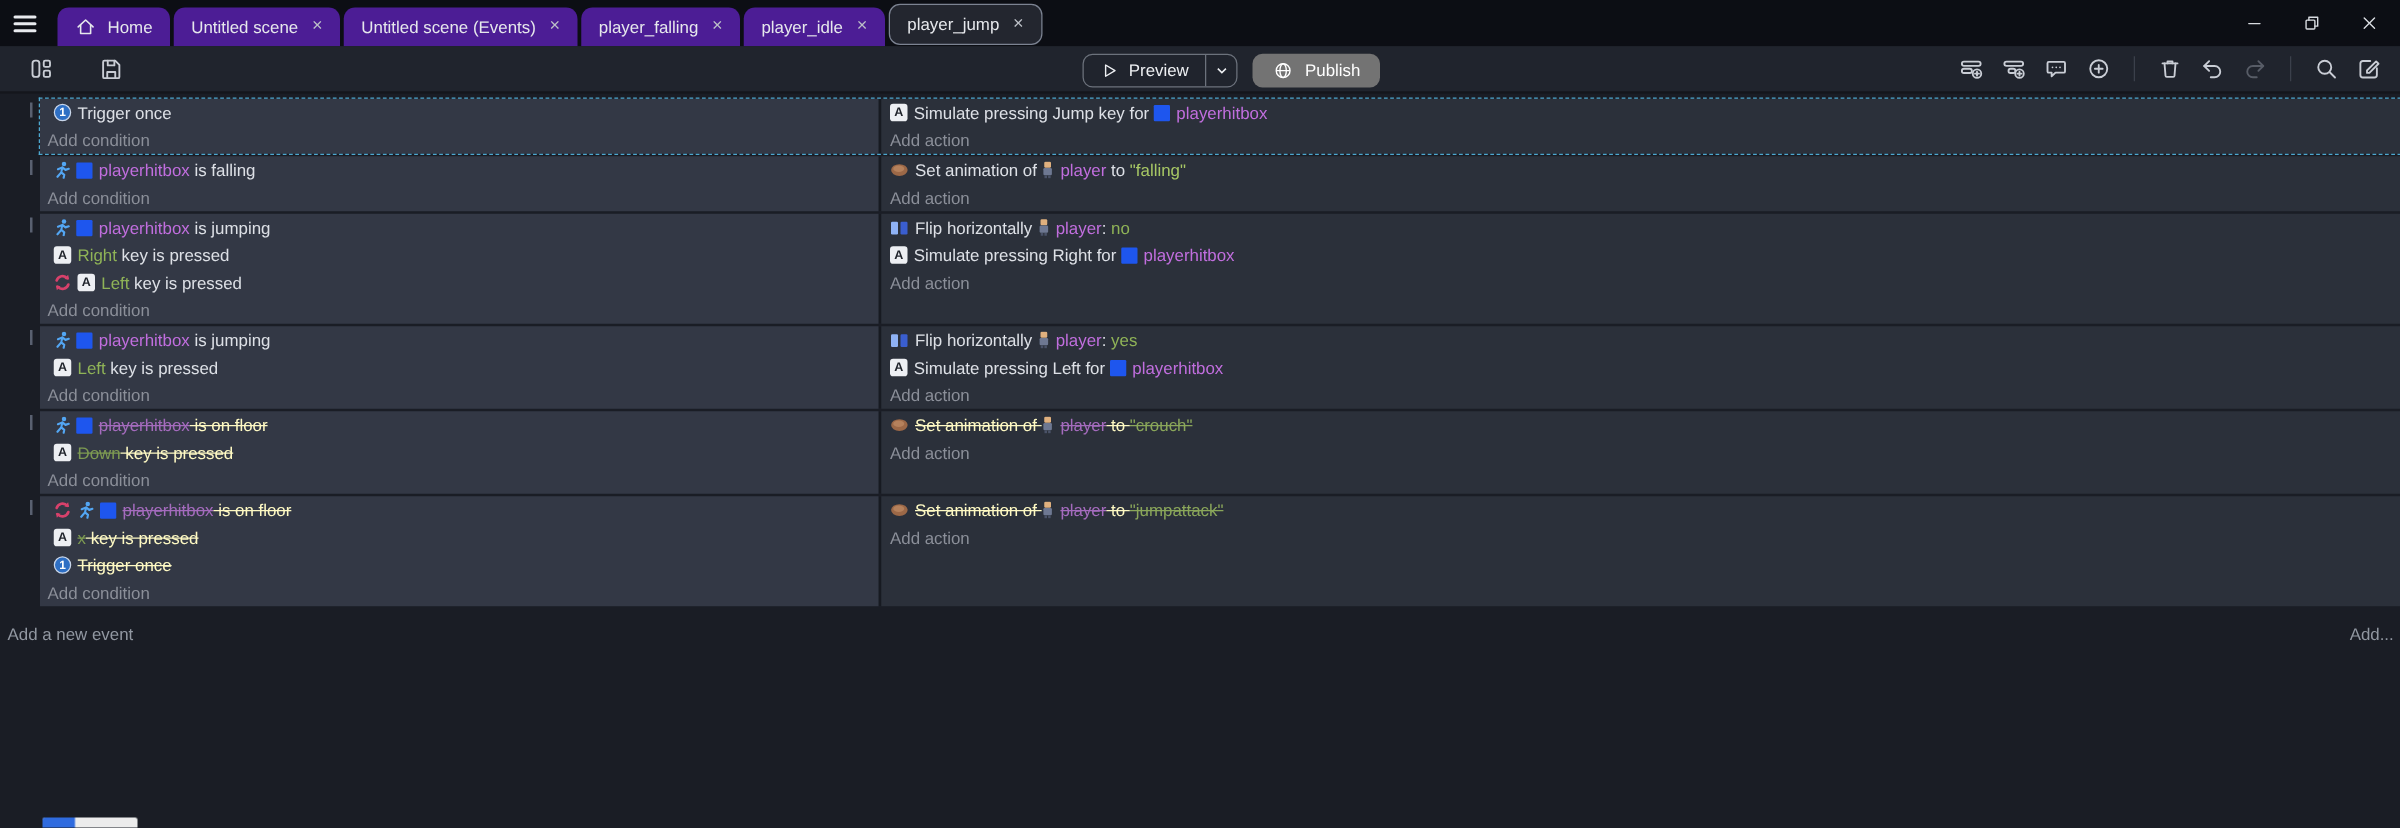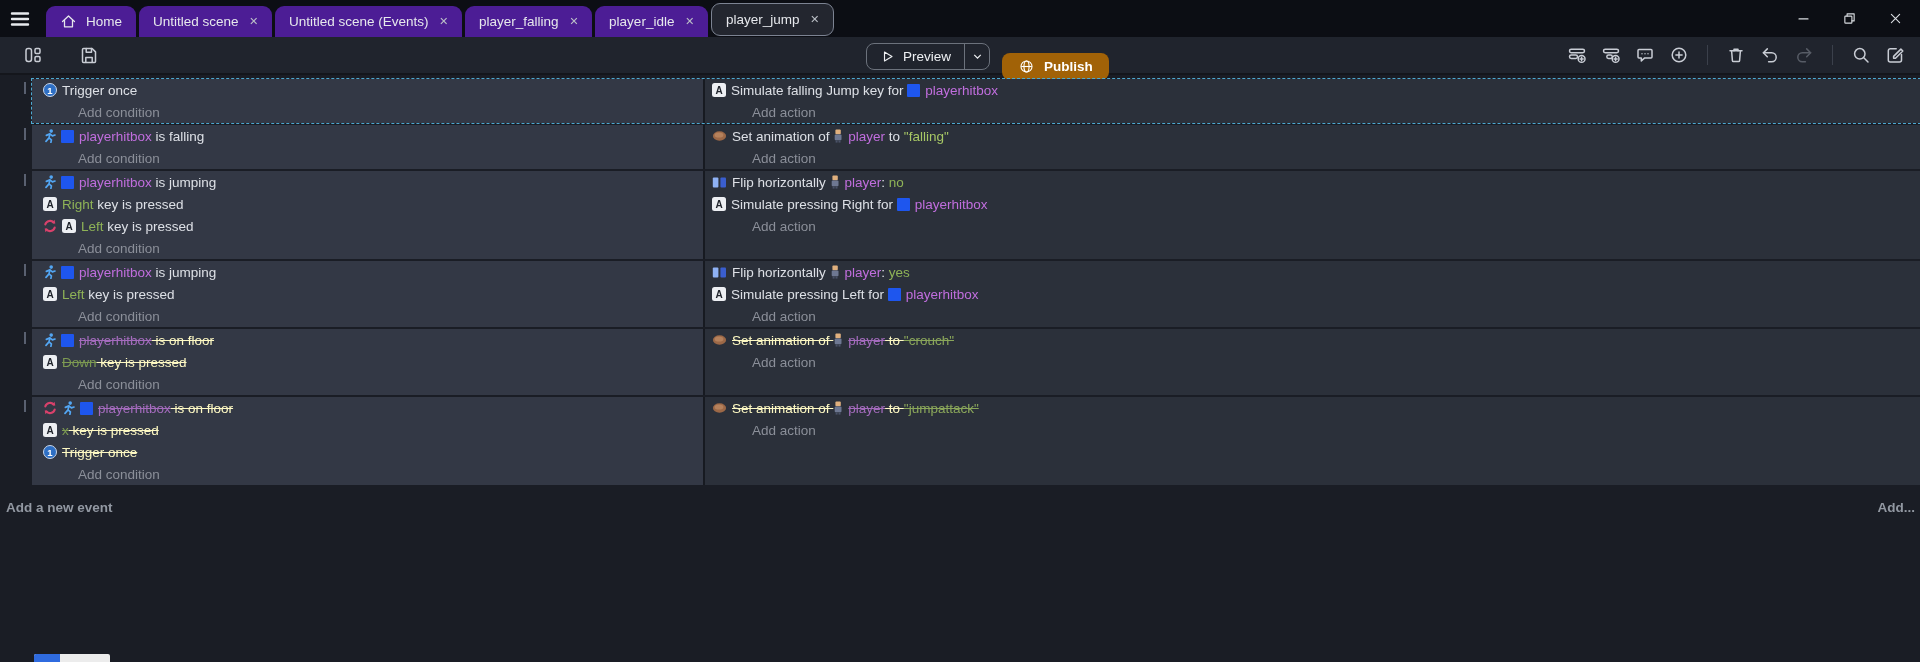--- a/index.html
+++ b/index.html
@@ -30,55 +30,55 @@
   .tbtn { width:26px; height:26px; display:flex; align-items:center; justify-content:center; color:#c9cdd5; cursor:pointer; background:none; border:none; padding:0; }
   .tbtn svg { stroke:currentColor; fill:none; stroke-width:1.5; stroke-linecap:round; stroke-linejoin:round; width:20px; height:20px; }
   .tbtn.dim { color:#575c66; }
   .center-controls { position:absolute; left:866px; top:6px; display:flex; gap:12px; }
   .preview-btn { display:flex; align-items:center; height:27px; border:1px solid #6c727c; border-radius:8px; color:#eef0f3; cursor:pointer; }
   .preview-main { display:flex; align-items:center; gap:8px; padding:0 13px; font-size:13.5px; font-weight:400; }
   .preview-main svg { stroke:#eef0f3; fill:none; stroke-width:1.5; stroke-linejoin:round; }
   .preview-split { width:1px; align-self:stretch; background:#6c727c; }
   .preview-caret { width:24px; display:flex; align-items:center; justify-content:center; }
   .preview-caret svg { stroke:#eef0f3; fill:none; stroke-width:1.5; }
-  .publish-btn { display:flex; align-items:center; gap:9px; height:27px; padding:0 16px; background:#a16207;
-                 border:none; border-radius:8px; color:#fff; font-size:13.5px; font-weight:700; cursor:pointer;margin-top:10px; }
+  .publish-btn { display:flex; align-items:center; gap:9px; height:27px; padding:0 16px; background:#737373;
+                 border:none; border-radius:8px; color:#fff; font-size:13.5px; font-weight:400; cursor:pointer; }
   .publish-btn svg { stroke:#fff; fill:none; stroke-width:1.3; }
   .tb-right { margin-left:auto; display:flex; align-items:center; gap:8px; }
   .sep { width:1px; height:20px; background:#3b404b; margin:0 7px; }
   
   .sheet { padding:4px 0 0 32px; position:relative; }
   .event { display:flex; margin-bottom:2px; position:relative; }
   .event::before { content:""; position:absolute; left:-8px; top:3px; width:2px; height:12px; background:#596070; }
   .event.selected { outline:1.5px dashed #4da8d0; }
   .cond-cell { width:671px; background:#333845; flex:none; }
   .act-cell { flex:1; background:#2b303a; border-left:2px solid #171a21; }
   .row { height:22px; display:flex; align-items:center; font-size:13.5px; padding-left:11px; white-space:nowrap; cursor:pointer; }
   .act-cell .row { padding-left:7px; }
-  .add-link { height:22px; display:flex; align-items:center; padding-left:6px; color:#8b8f99; font-size:13.5px; cursor:pointer;margin-left:40px; }
+  .add-link { height:22px; display:flex; align-items:center; padding-left:6px; color:#8b8f99; font-size:13.5px; cursor:pointer; }
   .act-cell .add-link { padding-left:7px; }
   .seg { white-space:pre; }
   .plain { color:#dde0e6; }
   .obj { color:#c16ede; font-weight:400; }
   .key { color:#8fb357; }
   .string { color:#a7c765; }
   .event.disabled .seg { text-decoration:line-through; }
   .event.disabled .plain { color:#fef9c3; }
   .event.disabled .obj { color:#a46bbd; }
   .event.disabled .key { color:#7d9a52; }
   .event.disabled .string { color:#8aa65a; }
   .icn { display:inline-flex; align-items:center; margin-right:5px; flex:none; }
   .icn svg { display:block; }
   .ic-trigger { width:14px; height:14px; border-radius:50%; background:#2e6fc4; border:1px solid #c9d6ea;
                 color:#fff; font-size:9.5px; font-weight:700; display:flex; align-items:center; justify-content:center; }
   .ic-key { width:14px; height:14px; border-radius:2.5px; background:#edeff3; color:#20242c; font-size:10px;
             font-weight:800; display:flex; align-items:center; justify-content:center; }
   .ic-objsq { width:13px; height:13px; background:#1e56ee; border-radius:1px; display:block; }
   .sheet-footer { display:flex; justify-content:space-between; padding:13px 5px 0 6px; color:#9298a2; font-size:13.5px; }
-  .sheet-footer span { cursor:pointer;font-weight:bold; }
+  .sheet-footer span { cursor:pointer; }
   .bottom-artifact { position:fixed; left:34px; bottom:0; width:76px; height:8px; background:#ececec; border-radius:2px 2px 0 0; overflow:hidden; }
   .bottom-artifact i { display:block; width:26px; height:8px; background:#2f6bdf; }
 </style>
 </head>
 <body>
 
 <div class="titlebar">
   <div class="menu-btn">
     <span style="display:inline-flex;">
       <svg width="20" height="16" viewBox="0 0 20 16" fill="none" stroke-width="2.4" stroke-linecap="round">
@@ -288,21 +288,21 @@
           </span>
           <span class="seg plain">Trigger once</span>
         </div>
         <div class="add-link">Add condition</div>
       </div>
       <div class="act-cell">
         <div class="row">
           <span class="icn">
             <span class="ic-key">A</span>
           </span>
-          <span class="seg plain">Simulate falling Jump key for </span>
+          <span class="seg plain">Simulate pressing Jump key for </span>
           <span class="icn">
             <span class="ic-objsq"></span>
           </span>
           <span class="seg obj">playerhitbox</span>
         </div>
         <div class="add-link">Add action</div>
       </div>
     </div>
     <div class="event">
       <div class="cond-cell">

